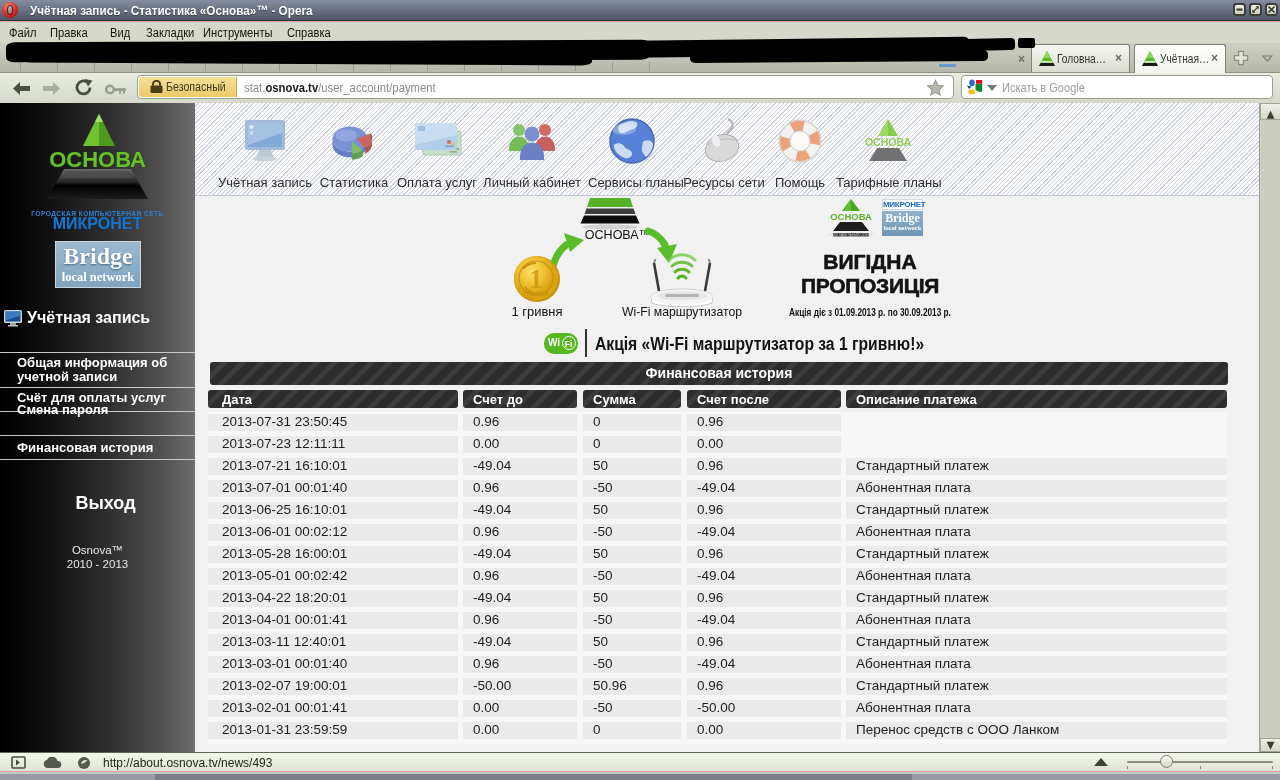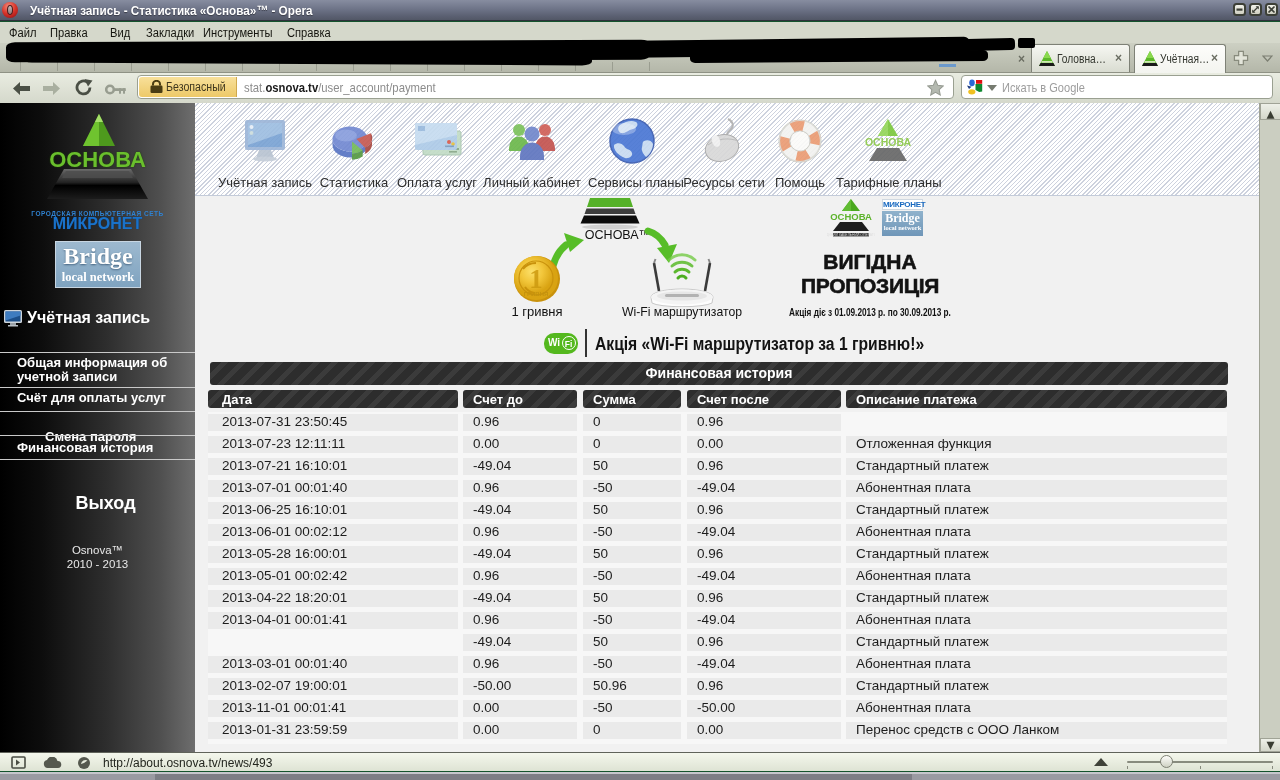--- a/index.html
+++ b/index.html
@@ -1,17 +1,17 @@
 <!DOCTYPE html>
 <html><head><meta charset="utf-8">
 <style>
 *{margin:0;padding:0;box-sizing:border-box;}
 html,body{width:1280px;height:780px;overflow:hidden;}
 body{font-family:"Liberation Sans",sans-serif;}
-#root{position:relative;width:1280px;height:780px;overflow:hidden;background:#14532d;}
+#root{position:relative;width:1280px;height:780px;overflow:hidden;background:#fca5a5;}
 .abs{position:absolute;}
 
 #titlebar{left:0;top:0;width:1280px;height:21px;background:linear-gradient(#878da0,#6e7488 45%,#5b6072 80%,#525766);border-bottom:1px solid #2e313b;}
 #titlebar .ttext{left:30px;top:3px;font-size:13.5px;font-weight:bold;color:#fff;text-shadow:0 1px 1px #3a3d47;transform:scaleX(.87);transform-origin:0 0;white-space:nowrap;}
 #operaicon{left:2px;top:2px;width:16px;height:16px;border-radius:50%;background:radial-gradient(circle at 40% 28%,#f4897a,#d8352a 48%,#9e1216 88%);}
 #operaicon:after{content:"";position:absolute;left:4.6px;top:2.6px;width:6.4px;height:10.4px;border-radius:50%;border:1.7px solid #471d1f;background:linear-gradient(#c9b7b4,#8d7b7a);box-sizing:border-box;}
 .winbtn{top:3px;width:13px;height:13px;background:linear-gradient(#f2f2ea,#cfcfc2);border:2px solid #3c3f37;border-radius:3.5px;}
 .winbtn svg{display:block;margin:0 auto;margin-top:0px;}
 
 #menubar{left:0;top:22px;width:1280px;height:21px;background:#d5d8cb;}
@@ -240,21 +240,21 @@
           <rect x="7" y="14" width="6" height="2" fill="#9aa1a8"></rect>
           <rect x="5" y="16" width="10" height="1.5" fill="#b9c0c6"></rect>
         </svg>
     <div class="abs" style="left:27px;top:206px;font-size:16px;font-weight:bold;color:#fff;">Учётная запись</div>
 
     <div class="abs sep" style="top:249px;"></div>
     <div class="abs smenu" style="left:17px;top:253px;line-height:14px;">Общая информация об<br>учетной записи</div>
     <div class="abs sep" style="top:284px;"></div>
     <div class="abs smenu" style="left:17px;top:287px;">Счёт для оплаты услуг</div>
     <div class="abs sep" style="top:308px;"></div>
-    <div class="abs smenu" style="left:17px;top:326px;margin-left:28px;">Смена пароля</div>
+    <div class="abs smenu" style="left:17px;top:299px;">Смена пароля</div>
     <div class="abs sep" style="top:332px;"></div>
     <div class="abs smenu" style="left:17px;top:337px;">Финансовая история</div>
     <div class="abs sep" style="top:356px;"></div>
     <div class="abs" style="left:0;top:390px;width:195px;text-align:center;font-size:18px;font-weight:bold;color:#fff;padding-left:16px;">Выход</div>
     <div class="abs" style="left:0;top:440px;width:195px;text-align:center;font-size:11.5px;color:#e8e8e8;line-height:14px;">Osnova™<br>2010 - 2013</div>
   </div>
   <div class="abs" id="content">
     <div class="abs" id="icontb"></div>
 
     <svg class="abs tbicon" style="left:44px;" width="52" height="52" viewBox="0 0 52 52">
@@ -430,21 +430,20 @@
           <span class="cell c1">2013-07-31 23:50:45</span>
           <span class="cell c2">0.96</span>
           <span class="cell c3">0</span>
           <span class="cell c4">0.96</span>
         </div>
     <div class="abs row" style="top:333px;">
           <span class="cell c1">2013-07-23 12:11:11</span>
           <span class="cell c2">0.00</span>
           <span class="cell c3">0</span>
           <span class="cell c4">0.00</span>
-          <span class="cell c5">Отложенная функция</span>
         </div>
     <div class="abs row" style="top:355px;">
           <span class="cell c1">2013-07-21 16:10:01</span>
           <span class="cell c2">-49.04</span>
           <span class="cell c3">50</span>
           <span class="cell c4">0.96</span>
           <span class="cell c5">Стандартный платеж</span>
         </div>
     <div class="abs row" style="top:377px;">
           <span class="cell c1">2013-07-01 00:01:40</span>
@@ -489,41 +488,42 @@
           <span class="cell c5">Стандартный платеж</span>
         </div>
     <div class="abs row" style="top:509px;">
           <span class="cell c1">2013-04-01 00:01:41</span>
           <span class="cell c2">0.96</span>
           <span class="cell c3">-50</span>
           <span class="cell c4">-49.04</span>
           <span class="cell c5">Абонентная плата</span>
         </div>
     <div class="abs row" style="top:531px;">
+          <span class="cell c1">2013-03-11 12:40:01</span>
           <span class="cell c2">-49.04</span>
           <span class="cell c3">50</span>
           <span class="cell c4">0.96</span>
           <span class="cell c5">Стандартный платеж</span>
         </div>
     <div class="abs row" style="top:553px;">
           <span class="cell c1">2013-03-01 00:01:40</span>
           <span class="cell c2">0.96</span>
           <span class="cell c3">-50</span>
           <span class="cell c4">-49.04</span>
           <span class="cell c5">Абонентная плата</span>
         </div>
     <div class="abs row" style="top:575px;">
           <span class="cell c1">2013-02-07 19:00:01</span>
           <span class="cell c2">-50.00</span>
           <span class="cell c3">50.96</span>
           <span class="cell c4">0.96</span>
           <span class="cell c5">Стандартный платеж</span>
         </div>
     <div class="abs row" style="top:597px;">
-          <span class="cell c1">2013-11-01 00:01:41</span>
+          <span class="cell c1">2013-02-01 00:01:41</span>
           <span class="cell c2">0.00</span>
           <span class="cell c3">-50</span>
           <span class="cell c4">-50.00</span>
           <span class="cell c5">Абонентная плата</span>
         </div>
     <div class="abs row" style="top:619px;">
           <span class="cell c1">2013-01-31 23:59:59</span>
           <span class="cell c2">0.00</span>
           <span class="cell c3">0</span>
           <span class="cell c4">0.00</span>

